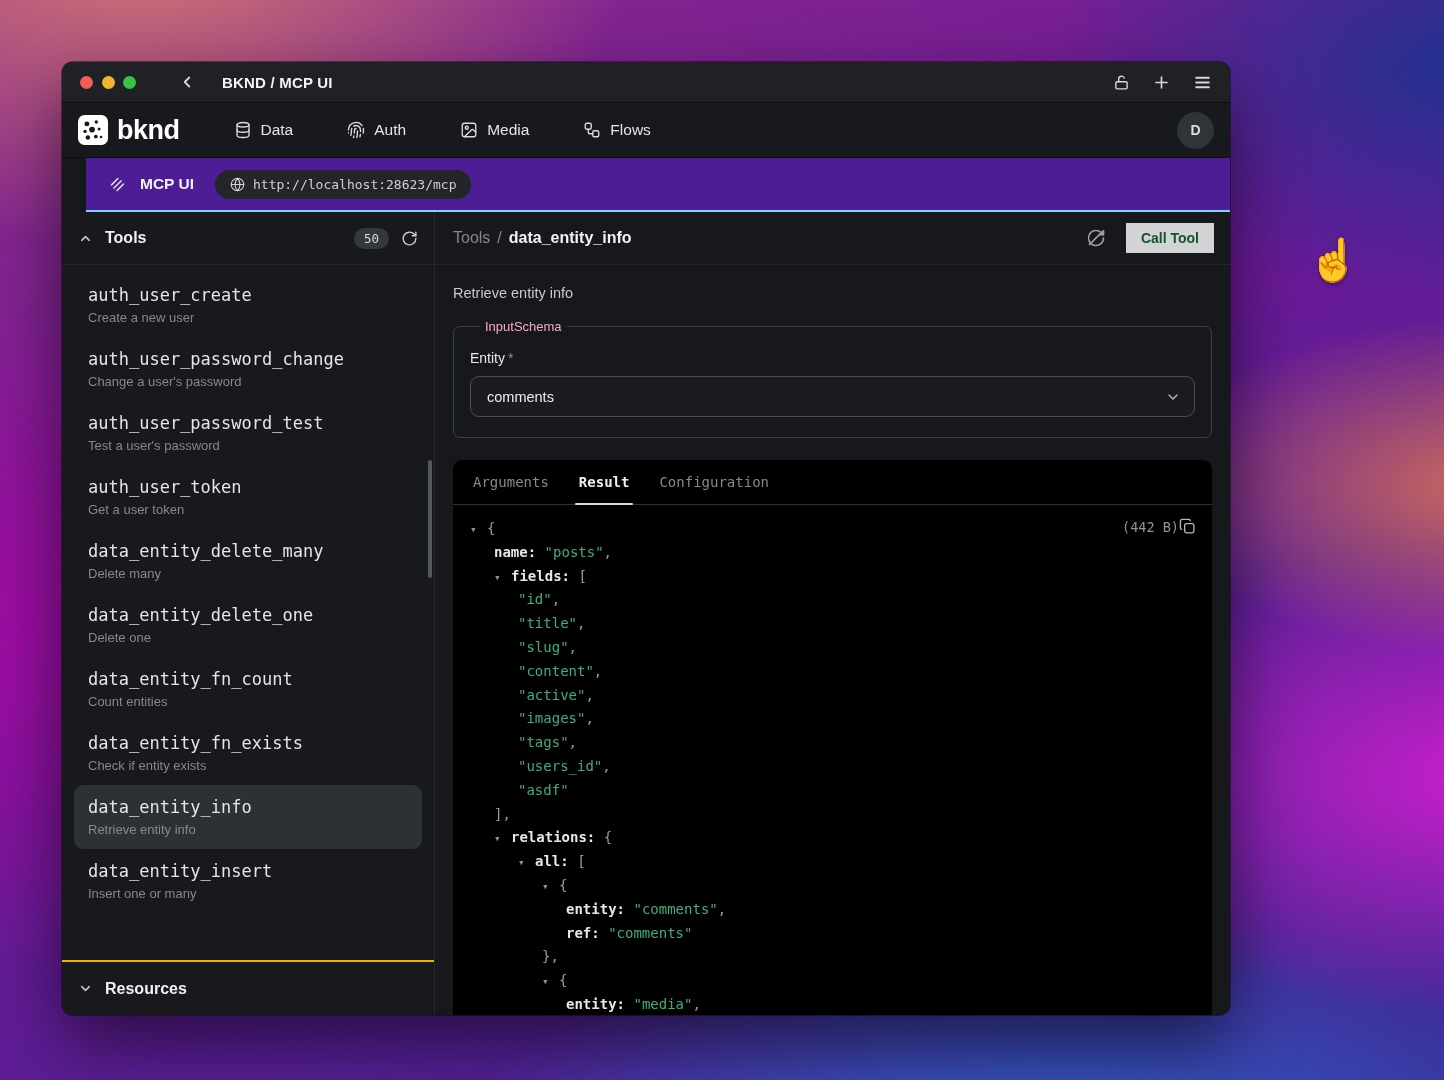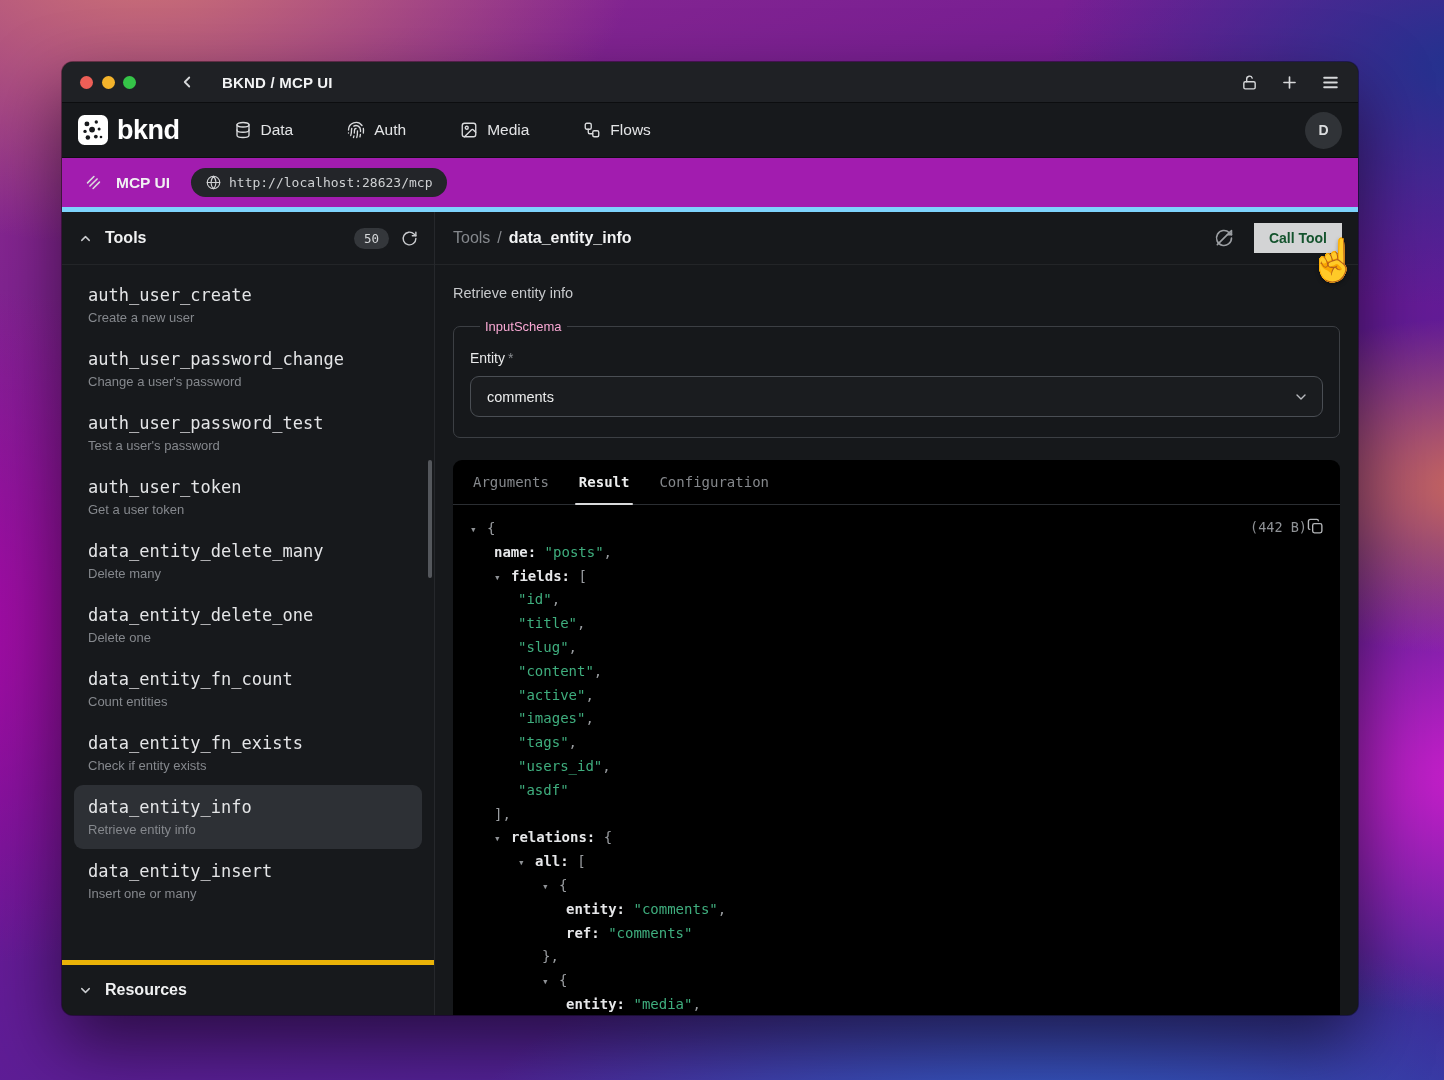--- a/index.html
+++ b/index.html
@@ -10,21 +10,21 @@
       radial-gradient(55% 45% at 10% -5%, #d07673 0%, rgba(208,118,115,0) 62%),
       radial-gradient(42% 32% at 102% 6%, #20338e 0%, rgba(32,51,142,0) 70%),
       radial-gradient(40% 26% at 103% 45%, #cd6a5c 0%, rgba(205,106,92,0) 60%),
       radial-gradient(48% 34% at 103% 72%, #cb1ecb 0%, rgba(203,30,203,0) 65%),
       radial-gradient(62% 42% at 72% 112%, #2a6fd4 0%, rgba(42,111,212,0) 68%),
       radial-gradient(55% 48% at -6% 58%, #a50aa5 0%, rgba(165,10,165,0) 66%),
       linear-gradient(155deg, #8e2b8e 0%, #6d1896 45%, #3c2a96 100%);
     position:relative;
   }
   .window {
-    position:absolute; left:62px; top:62px; width:1296px; height:953px;
+    position:absolute; left:62px; top:62px; width:1168px; height:953px;
     background:#16181b; border-radius:11px; overflow:hidden;
     box-shadow:0 30px 70px rgba(0,0,0,.55), 0 0 0 1px rgba(0,0,0,.4);
     display:flex; flex-direction:column;
   }
   svg { display:block; }
 
   
   .titlebar { height:41px; background:#1f2125; display:flex; align-items:center; flex:none;
               border-bottom:1px solid #0c0d0f; padding:0 18px; }
   .lights { display:flex; gap:8.5px; align-items:center; }
@@ -39,22 +39,22 @@
             padding:0 16px; border-bottom:1px solid #0e0f11; }
   .brand { display:flex; align-items:center; gap:9px; margin-right:54px; }
   .brand-text { color:#fff; font-size:27px; font-weight:800; letter-spacing:-.5px; }
   .nav-items { display:flex; align-items:center; gap:54px; }
   .nav-item { display:flex; align-items:center; gap:9px; color:#e3e4e6; font-size:15.5px; cursor:default; }
   .nav-item svg { color:#dadbdd; }
   .avatar { margin-left:auto; width:37px; height:37px; border-radius:50%; background:#303337;
             color:#dcdee0; font-size:14px; font-weight:600; display:flex; align-items:center; justify-content:center; }
 
   
-  .subbar { height:54px; background:#a21caf; display:flex; align-items:center; flex:none;
-            padding:0 22px; gap:13px; border-bottom:5px solid #7dd3fc; }
+  .subbar { height:54px; background:#4c1d95; display:flex; align-items:center; flex:none;
+            padding:0 22px; gap:13px; border-bottom:2px solid #7dd3fc;margin-left:24px; }
   .subbar-title { color:#f1f2f3; font-size:15.5px; font-weight:700; }
   .url-pill { margin-left:8px; display:flex; align-items:center; gap:8px; background:#232529;
               border-radius:999px; padding:7px 15px; color:#cfd1d3; }
   .url-text { font-family:"DejaVu Sans Mono", monospace; font-size:13px; }
 
   
   .content { flex:1; display:flex; min-height:0; }
 
   
   .sidebar { width:373px; flex:none; background:#17191c; border-right:1px solid #26282c;
@@ -64,21 +64,21 @@
   .side-header .hdr-label { color:#f0f1f2; font-size:16px; font-weight:700; }
   .side-header .spacer { flex:1; }
   .count-badge { background:#34373b; color:#d6d8da; font-family:"DejaVu Sans Mono", monospace;
                  font-size:12.5px; padding:3px 10px; border-radius:999px; }
   .side-header svg { color:#c9cbce; }
   .tools-list { flex:1; overflow:hidden; padding-top:8px; }
   .tool-item { margin:0 12px; padding:12px 14px; border-radius:9px; }
   .tool-item.selected { background:#2d3035; }
   .tool-name { font-family:"DejaVu Sans Mono", monospace; font-size:17px; color:#e4e5e7; }
   .tool-desc { margin-top:5px; font-size:13px; color:#85888d; }
-  .side-footer { height:55px; flex:none; border-top:5px solid #eab308; display:flex;
+  .side-footer { height:55px; flex:none; border-top:2px solid #eab308; display:flex;
                  align-items:center; gap:12px; padding:0 16px; }
   .side-footer .hdr-label { color:#f0f1f2; font-size:16px; font-weight:700; }
   .side-footer svg { color:#c9cbce; }
   .side-scrollthumb { position:absolute; right:2px; top:248px; width:4px; height:118px;
                       border-radius:4px; background:#54575c; }
 
   
   .main { flex:1; display:flex; flex-direction:column; min-width:0; background:#16181b; }
   .main-header { height:53px; flex:none; display:flex; align-items:center;
                  padding:0 16px 0 18px; border-bottom:1px solid #232528; }

